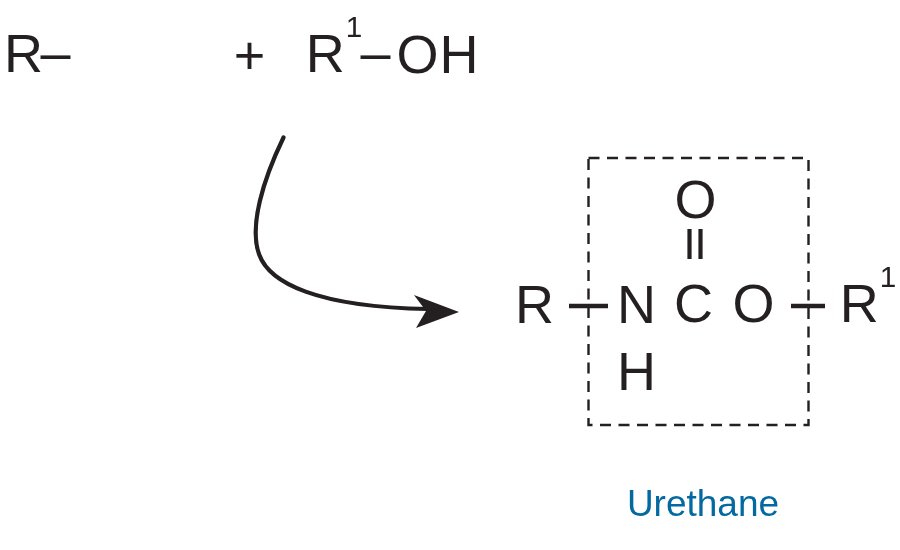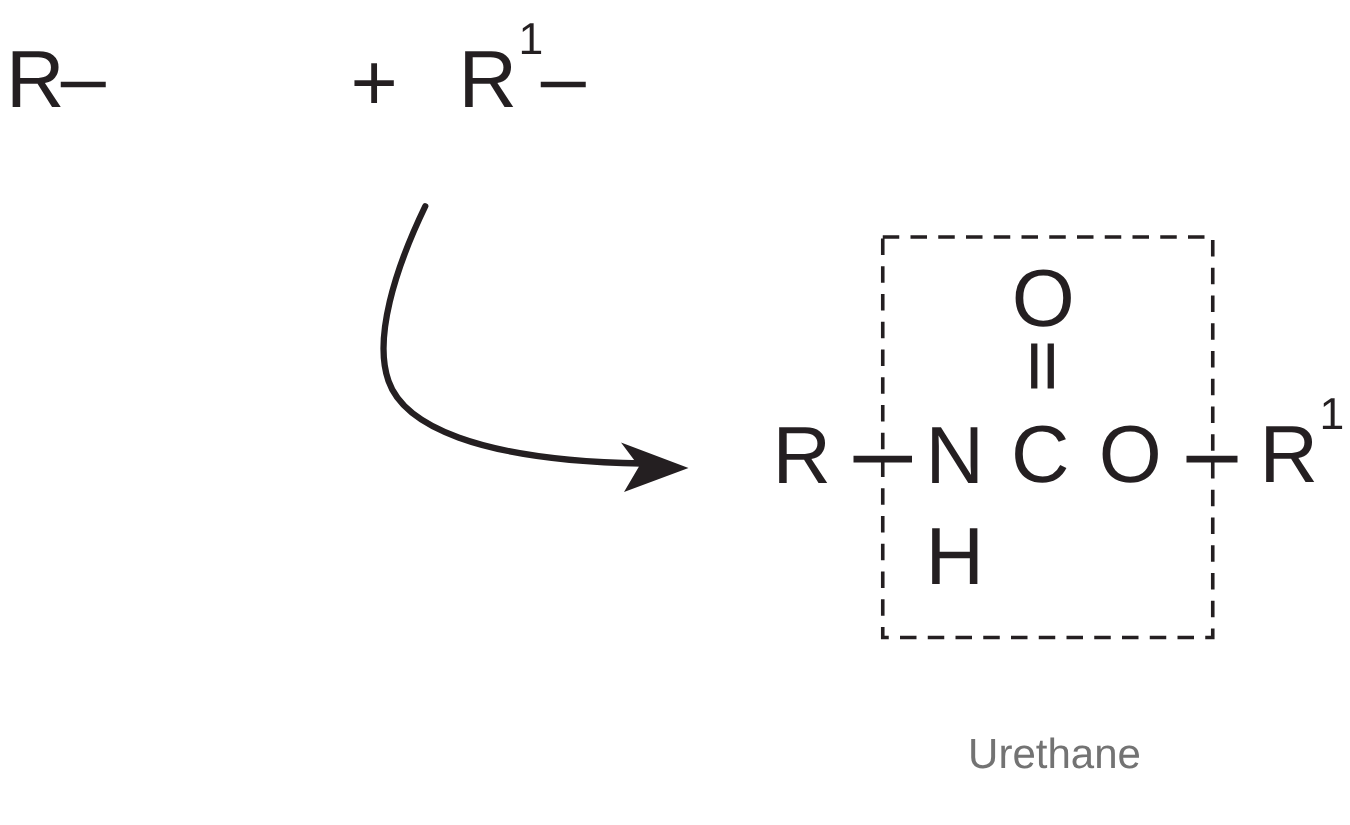--- a/index.html
+++ b/index.html
@@ -35,24 +35,24 @@
   .sup {
     font-size: 0.55em;
     line-height: 0;
     position: relative;
     top: -0.55em;
     letter-spacing: 0;
   }
   .caption {
     position: absolute;
     transform: translate(-50%, -50%);
-    font-size: 28px;
+    font-size: 37px;
     line-height: 1;
     white-space: nowrap;
-    color: #737373;
+    color: #0369a1;
   }
 </style>
 </head>
 <body>
 
 <div class="stage">
 
   <svg class="art" viewBox="0 0 900 550">
 
     <path d="M283.5,137.5 C263,180 249,226 259,254 C269,283 317,307 428,309" fill="none" stroke="#241f21" stroke-width="4.2" stroke-linecap="round"></path>
@@ -66,20 +66,21 @@
 
     <line x1="689.5" y1="229" x2="689.5" y2="259" stroke="#241f21" stroke-width="4.2"></line>
     <line x1="700.5" y1="229" x2="700.5" y2="259" stroke="#241f21" stroke-width="4.2"></line>
   </svg>
 
   <span class="glyph" style="left:24px; top:53px">R</span>
   <span class="glyph" style="left:56px; top:52px">–</span>
   <span class="glyph" style="left:250px; top:55px">+</span>
   <span class="glyph" style="left:334px; top:53px"><span>R</span><sup class="sup">1</sup></span>
   <span class="glyph" style="left:376px; top:52px">–</span>
+  <span class="glyph" style="left:438px; top:54px">OH</span>
 
   <span class="glyph" style="left:535px; top:304px">R</span>
   <span class="glyph" style="left:637px; top:304px">N</span>
   <span class="glyph" style="left:694px; top:303px">C</span>
   <span class="glyph" style="left:754px; top:303px">O</span>
   <span class="glyph" style="left:696px; top:199px">O</span>
   <span class="glyph" style="left:637px; top:371px">H</span>
   <span class="glyph" style="left:868px; top:303px"><span>R</span><sup class="sup">1</sup></span>
 
   <div class="caption" style="left:703px; top:503px">Urethane</div>

